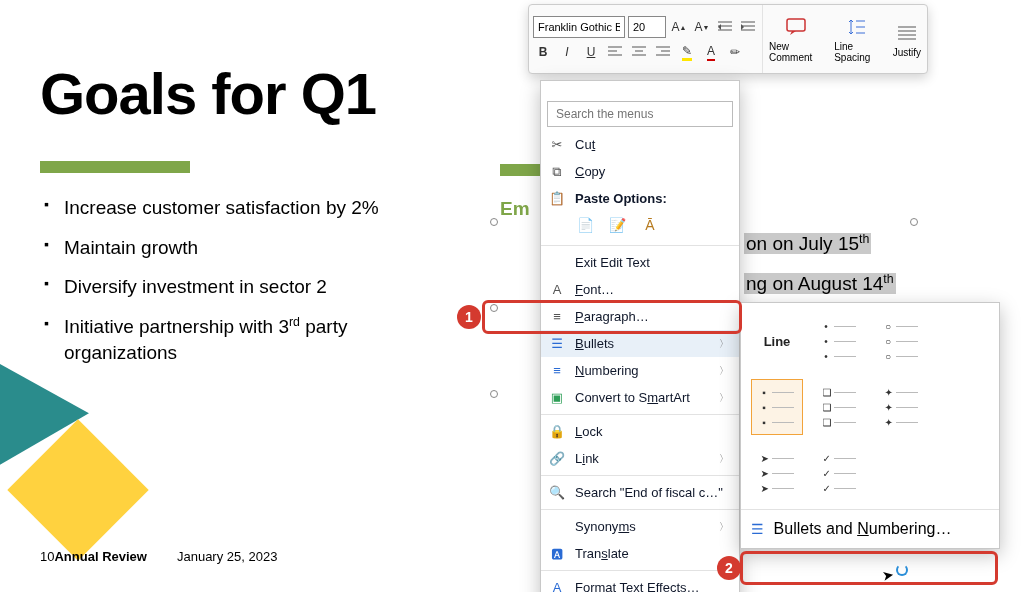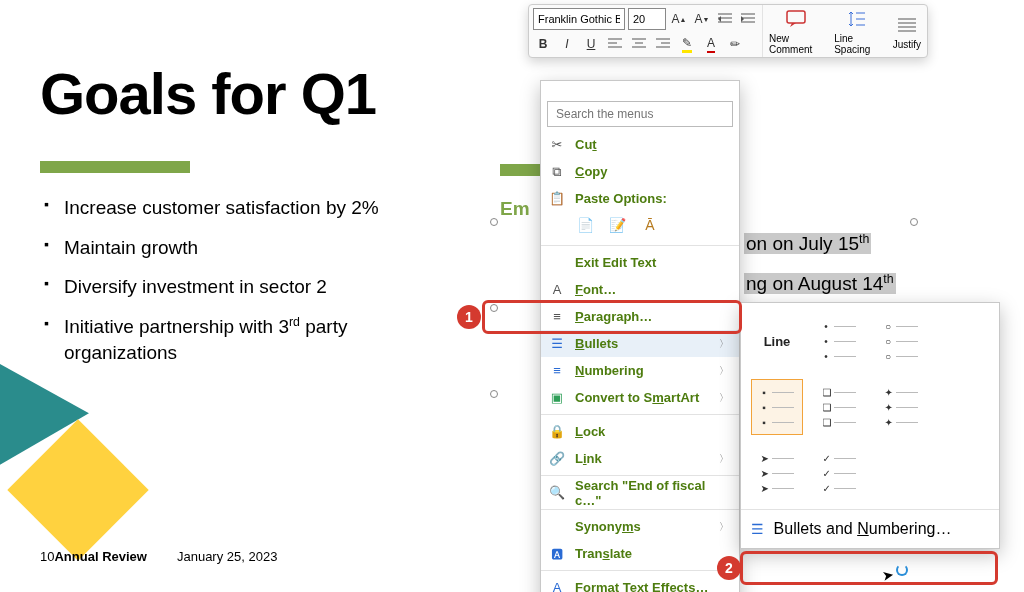--- a/index.html
+++ b/index.html
@@ -23,39 +23,39 @@
   
   .tri-teal { position:absolute; left:-100px; top:380px; width:0;height:0; border-left:60px solid transparent; border-right:60px solid transparent; border-bottom:100px solid #2a8c8c; transform:rotate(-30deg) translateX(60px); }
   .sq-yellow { position:absolute; left:28px; top:440px; width:100px; height:100px; background:#ffd23f; transform:rotate(45deg);}
 
   .footer { position:absolute; bottom:28px; left:40px; font-size:13px; display:flex; align-items:center;}
   .footer .pn { font-weight:400;}
   .footer .ar { font-weight:800;}
   .footer .dt { margin-left:30px;}
 
   
-  .minitool { position:absolute; left:528px; top:4px; width:400px; height:54px; background:#fafafa; border:1px solid #ccc; border-radius:4px; box-shadow:0 4px 12px rgba(0,0,0,.18); display:flex; align-items:stretch; }
+  .minitool { position:absolute; left:528px; top:4px; width:400px; height:70px; background:#fafafa; border:1px solid #ccc; border-radius:4px; box-shadow:0 4px 12px rgba(0,0,0,.18); display:flex; align-items:stretch; }
   .mt-col { display:flex; flex-direction:column; justify-content:center; padding:2px 4px; border-right:1px solid #e3e3e3; }
   .mt-col:last-child{border-right:none;}
   .mt-row { display:flex; align-items:center; gap:3px; }
   .mt-row2 { display:flex; align-items:center; gap:4px; margin-top:4px;}
   .fontbox { width:92px; height:22px; border:1px solid #888; font-size:11px; padding:0 4px; background:#fff;}
   .sizebox { width:38px; height:22px; border:1px solid #888; font-size:11px; padding:0 4px; background:#fff;}
   .ic { width:20px; height:20px; display:inline-flex; align-items:center; justify-content:center; font-size:12px; color:#333; cursor:pointer;}
   .biglbl { display:flex; flex-direction:column; align-items:center; justify-content:center; font-size:10px; line-height:1.1; padding:0 6px; cursor:pointer;}
   .biglbl .gic{ width:24px;height:24px; display:flex; align-items:center; justify-content:center; margin-bottom:2px;}
   .aund { border-bottom:2px solid #c00; padding-bottom:1px;}
 
   
   .ctx { position:absolute; left:540px; top:80px; width:200px; background:#fff; border:1px solid #c8c8c8; box-shadow:0 6px 18px rgba(0,0,0,.25); font-size:13px; padding-bottom:4px;}
   .ctx .search { margin:20px 6px 4px 6px; }
   .ctx .search input { width:100%; height:26px; border:1px solid #bbb; padding:0 8px; font-size:12px; color:#888;}
   .ctx .mi { display:flex; align-items:center; height:27px; padding:0 10px 0 6px; cursor:pointer; gap:8px; position:relative;}
   .ctx .mi .mic { width:20px; display:flex; justify-content:center; color:#555; font-size:13px;}
-  .ctx .mi .lab { flex:1; color:#4d7c0f;font-weight:bold;}
+  .ctx .mi .lab { flex:1; color:#0f172a;}
   .ctx .mi .lab u { text-decoration:underline;}
   .ctx .mi .arr { font-size:10px; color:#666;}
   .ctx .sep { height:1px; background:#e2e2e2; margin:3px 0;}
   .ctx .paste-row { display:flex; gap:10px; padding:2px 0 6px 34px;}
   .ctx .paste-ic{ width:22px;height:22px; border:1px solid transparent; display:flex;align-items:center;justify-content:center; font-size:14px; color:#b67a1e; cursor:pointer;}
   .ctx .bold { font-weight:700;}
   .ctx .mi.hov { background:#e8f0f8;}
 
   
   .sub { position:absolute; left:740px; top:302px; width:260px; background:#fff; border:1px solid #c8c8c8; box-shadow:0 6px 18px rgba(0,0,0,.25); padding:10px;}

